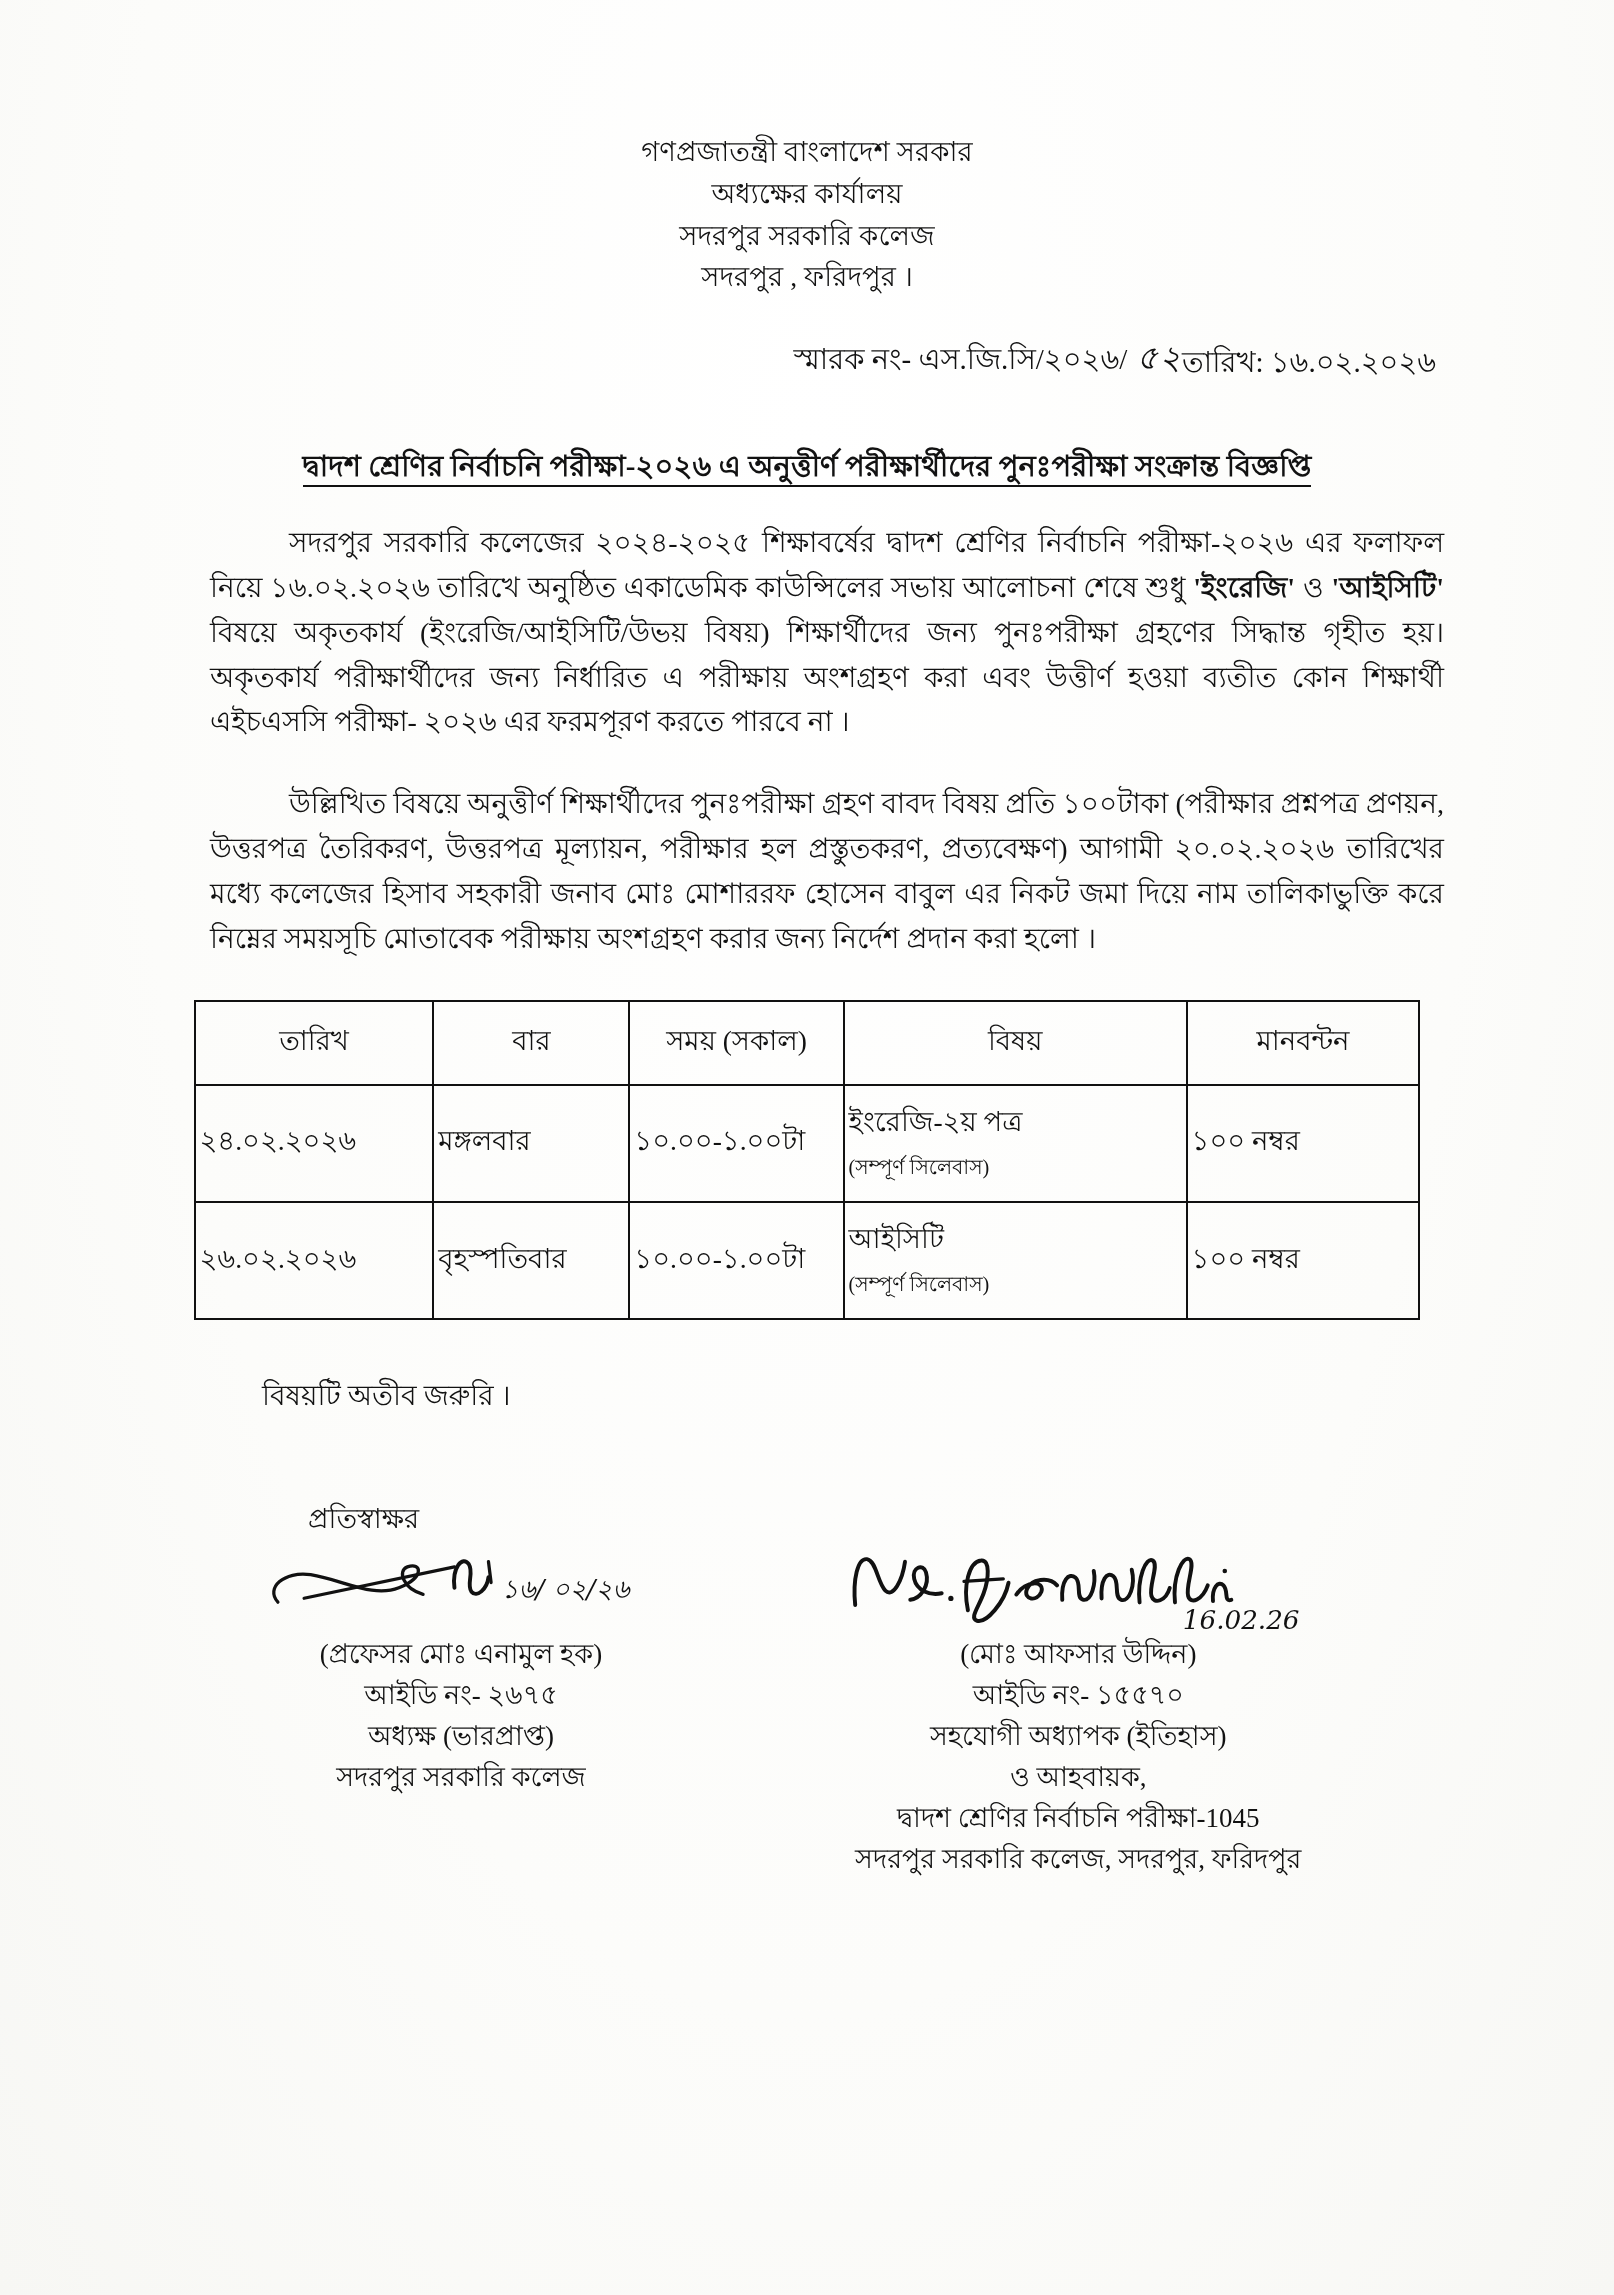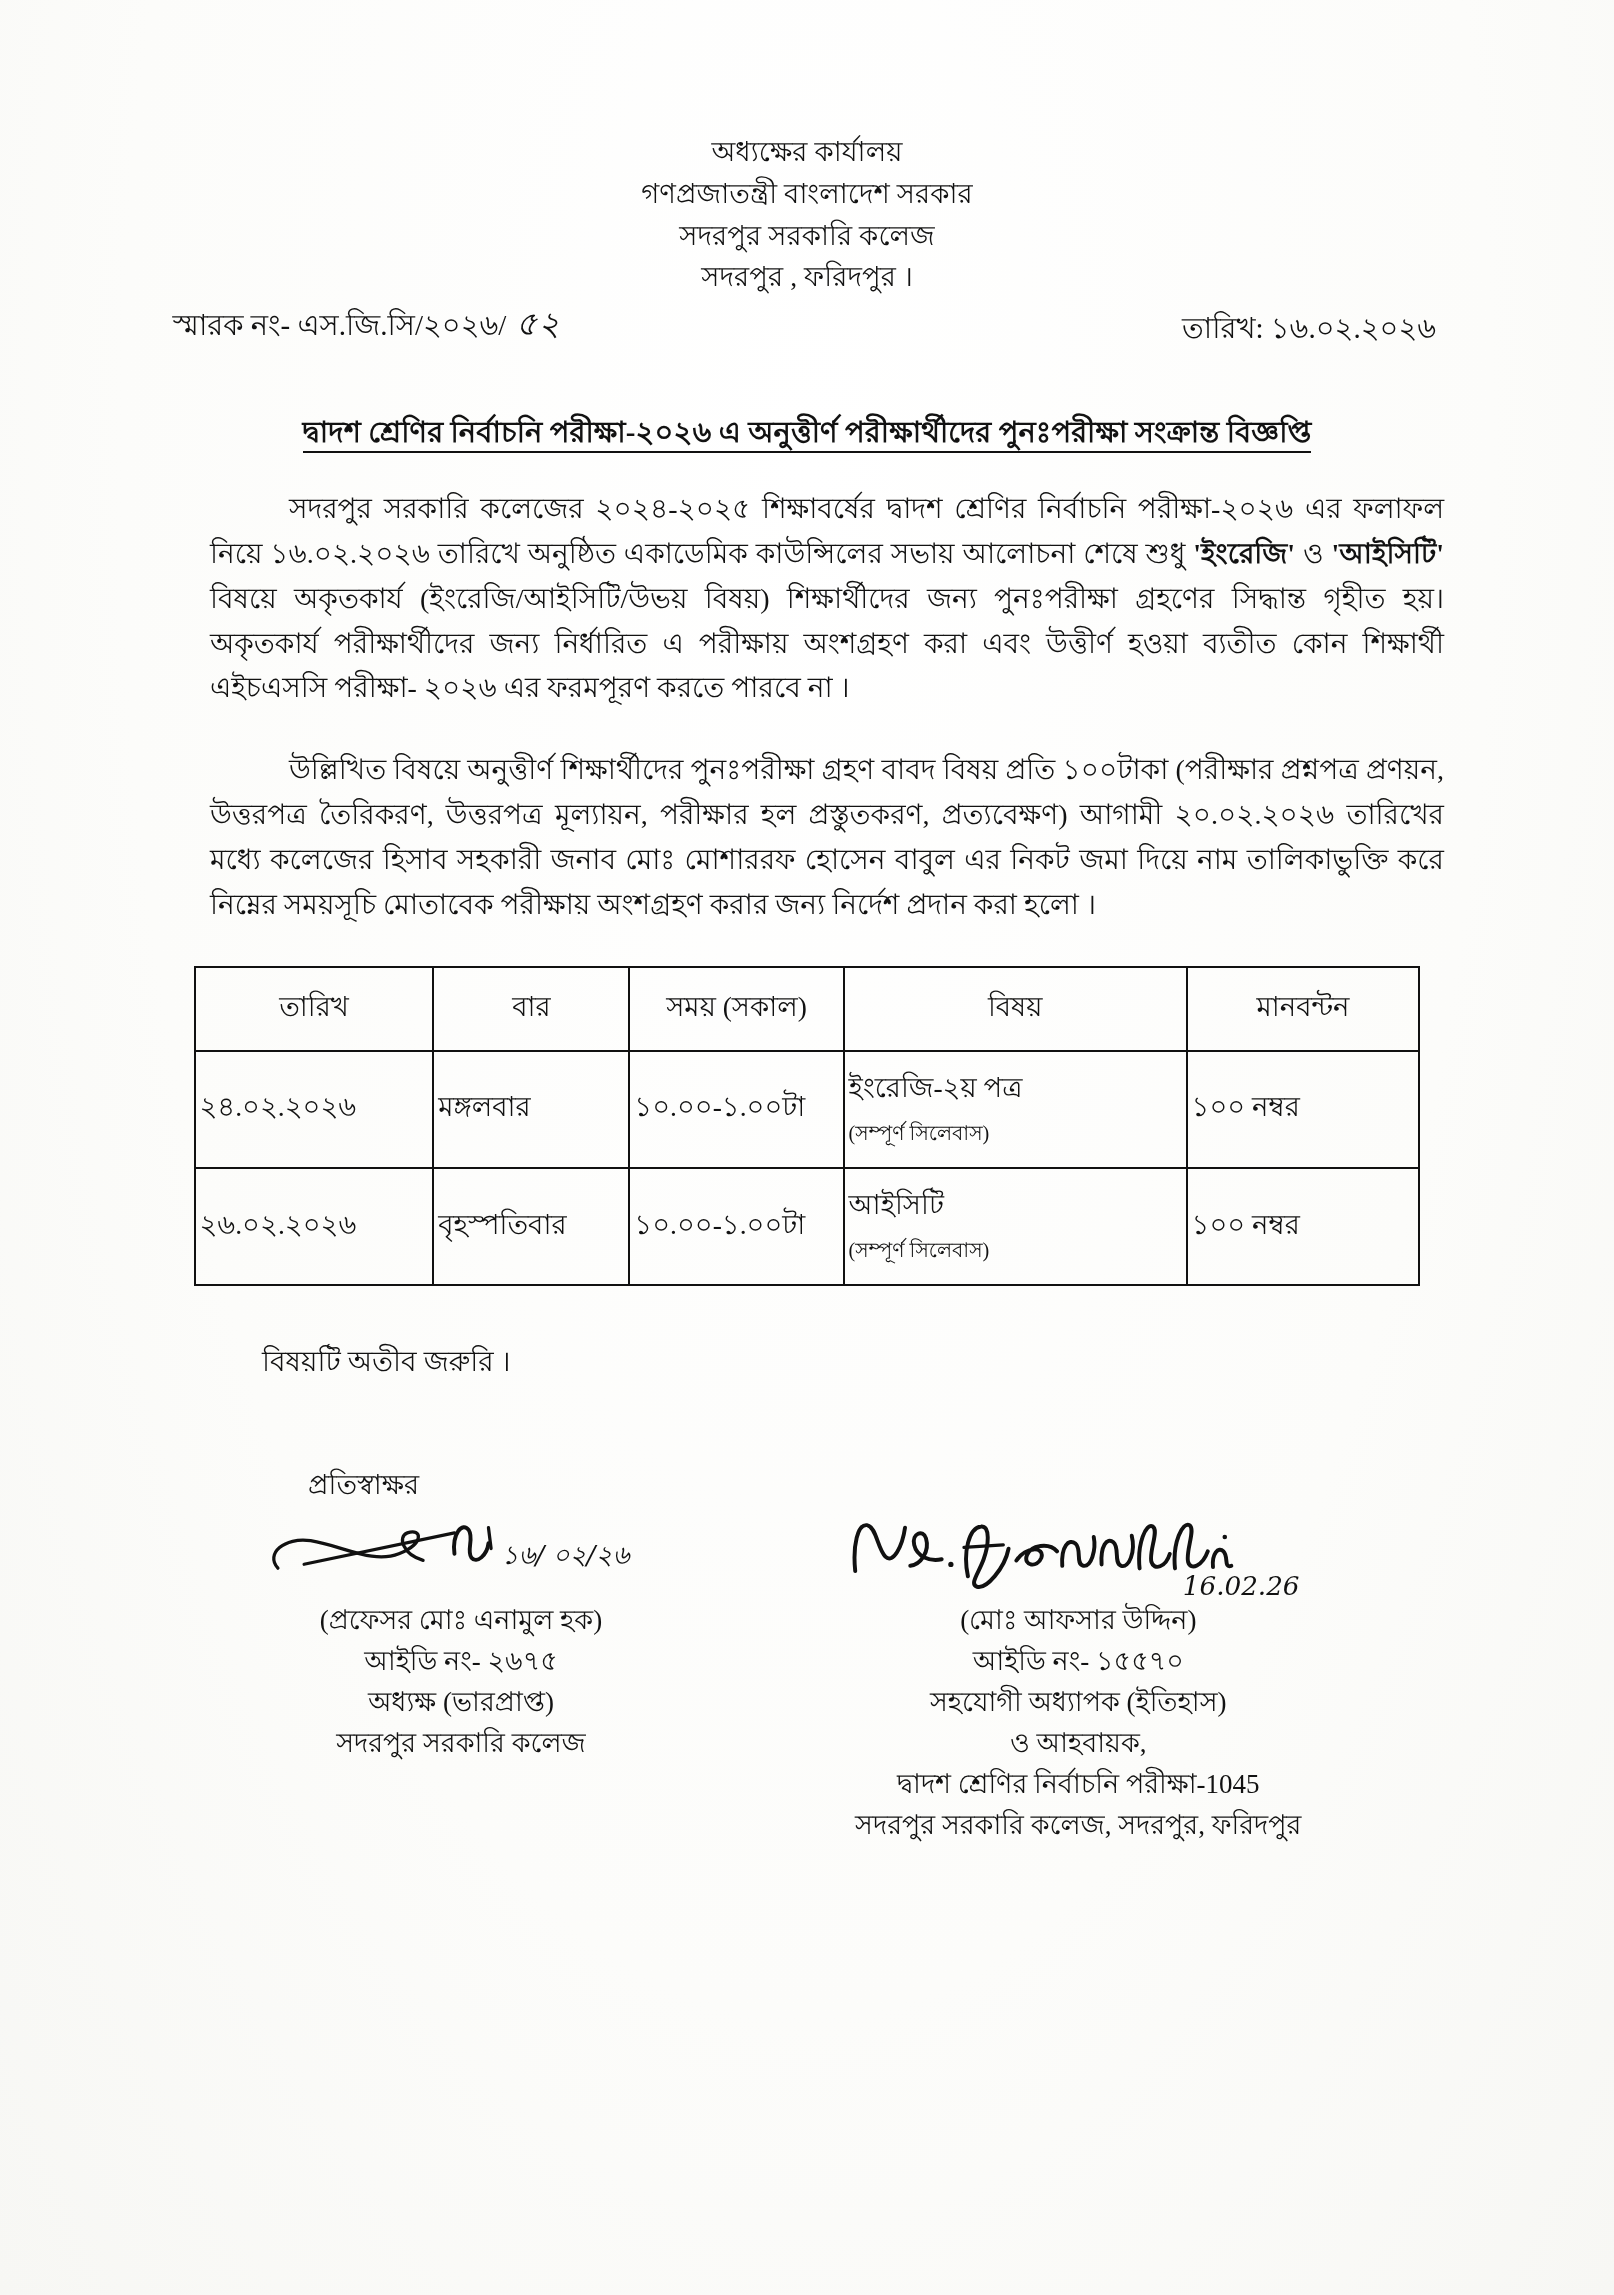--- a/index.html
+++ b/index.html
@@ -42,24 +42,24 @@
     margin-top: 131px;
   }
   .letterhead div {
     font-size: 27.5px;
     line-height: 1.52;
     letter-spacing: 0.1px;
   }
 
   .memo-row {
     display: flex;
-    justify-content: space-between;
+    justify-content: flex-end;
     align-items: flex-end;
+    margin-top: 34px;
     padding: 0 7.9px 0 2.6px;
-    gap: 32px;
   }
   .memo-left, .memo-right {
     font-size: 29px;
     white-space: nowrap;
   }
   .memo-left { position: relative; }
   .memo-hand {
     font-family: "DejaVu Serif", serif;
     font-style: italic;
     font-size: 33px;
@@ -159,22 +159,22 @@
   .scribble svg { position: absolute; left: 50%; transform: translateX(-50%); top: -9.2px; }
   .sig-name { font-weight: normal; }
 </style>
 </head>
 <body>
 
 <div class="page">
   <div class="content">
 
     <div class="letterhead">
+      <div>গণপ্রজাতন্ত্রী বাংলাদেশ সরকার</div>
       <div>অধ্যক্ষের কার্যালয়</div>
-      <div>গণপ্রজাতন্ত্রী বাংলাদেশ সরকার</div>
       <div>সদরপুর সরকারি কলেজ</div>
       <div>সদরপুর , ফরিদপুর ।</div>
     </div>
 
     <div class="memo-row">
       <div class="memo-left">
         <span>স্মারক নং- এস.জি.সি/২০২৬/</span><span class="memo-hand">৫২</span>
       </div>
       <div class="memo-right">তারিখ: ১৬.০২.২০২৬</div>
     </div>

